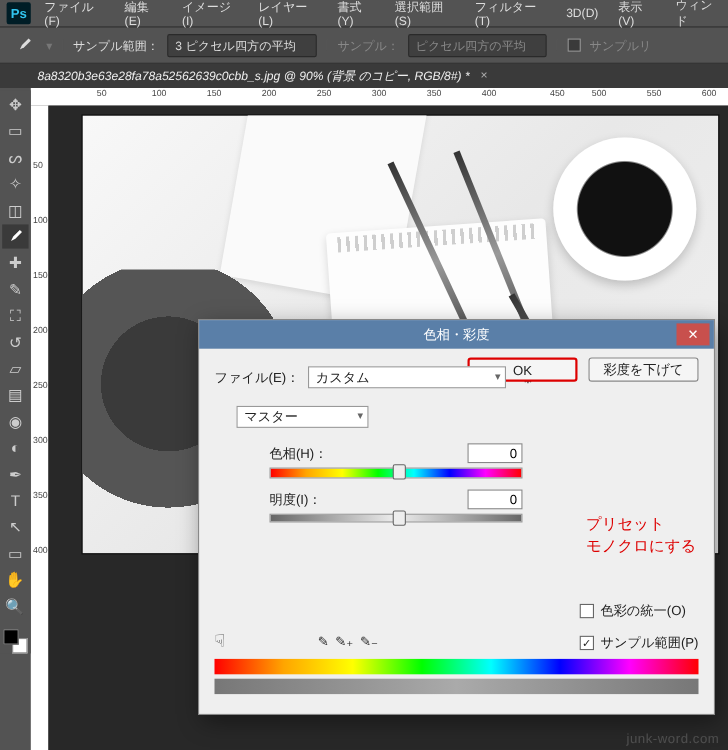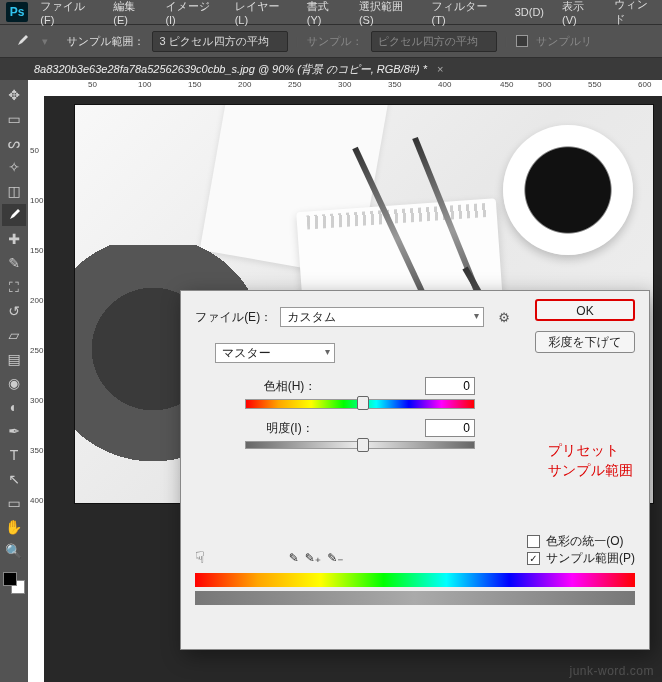--- a/index.html
+++ b/index.html
@@ -37,39 +37,39 @@
   .pen.c { left: 390px; top: 160px; transform: rotate(60deg); }
   .note2 { position: absolute; left: 140px; top: -30px; width: 160px; height: 190px; background: #fafafa; transform: rotate(10deg); box-shadow: 0 2px 6px rgba(0,0,0,.1); }
 
   
   .dialog { position: absolute; left: 180px; top: 290px; width: 470px; height: 360px; background: #efefef; border: 1px solid #888; box-shadow: 4px 6px 20px rgba(0,0,0,.4); font-size: 12px; color: #222; }
   .dlg-title { height: 26px; background: #5a7fa8; color: #fff; display: flex; align-items: center; justify-content: center; font-size: 12px; position: relative; }
   .dlg-close { position: absolute; right: 4px; top: 3px; width: 30px; height: 20px; background: #c8504d; color: #fff; display: flex; align-items: center; justify-content: center; font-size: 12px; }
   .dlg-body { padding: 12px 14px 10px 14px; position: relative; height: calc(100% - 26px); }
   .btn { width: 100px; height: 22px; background: #f5f5f5; border: 1px solid #888; border-radius: 3px; text-align: center; line-height: 20px; font-size: 12px; color: #222; }
   .btn.ok-box { border: 2px solid #dd0000; }
-  .btn-col { position: absolute; right: 14px; top: 8px; display: flex; flex-direction: column; gap: 10px; align-items: flex-end; }
+  .btn-col { position: absolute; right: 14px; top: 8px; display: flex; gap: 10px; align-items: flex-end; }
   .preset-row { display: flex; align-items: center; gap: 8px; margin-top: 4px; }
-  .select-box { width: 204px; height: 20px; background: #fff; border: 1px solid #999; padding: 1px 6px; font-size: 12px; position: relative; display:flex; align-items:center; }
+  .select-box { width: 180px; height: 20px; background: #fff; border: 1px solid #999; padding: 1px 6px; font-size: 12px; position: relative; display:flex; align-items:center; }
   .select-box::after { content: "▾"; position: absolute; right: 4px; top: 2px; color: #666; font-size: 10px; }
   .master-select { width: 120px; margin-left: 20px; margin-top: 16px; }
   .field-row { display: flex; align-items: center; gap: 10px; margin-left: 50px; margin-top: 14px; }
-  .field-label { width: 90px; text-align: center; }
+  .field-label { width: 90px; text-align: left; }
   .num-input { width: 50px; height: 18px; border: 1px solid #888; background: #fff; text-align: right; padding: 0 4px; font-size: 12px; }
   .num-input.sel { background: #1e67c9; color: #fff; border: 1px solid #0a3c7e; }
   .slider-track { width: 230px; margin-left: 50px; margin-top: 4px; position: relative; }
   .track-line { height: 8px; background: linear-gradient(#dcdcdc,#bfbfbf); border: 1px solid #999; border-radius: 2px; }
   .hue-track { height: 10px; background: linear-gradient(90deg, red, orange, yellow, lime, cyan, blue, magenta, red); border: 1px solid #999; }
   .gray-track { height: 8px; background: linear-gradient(90deg,#666,#eee,#666); border: 1px solid #999; }
   .thumb { position: absolute; top: -3px; width: 12px; height: 14px; background: #eee; border: 1px solid #666; border-radius: 2px; }
   .sat-box { border: 2px solid #dd0000; padding: 6px 4px; margin-left: 12px; margin-top: 4px; width: 280px; }
   .callout { position: absolute; right: 16px; top: 150px; color: #dd0000; font-size: 14px; line-height: 1.4; }
   .chk-row { display: flex; align-items: center; gap: 6px; }
   .chk { width: 13px; height: 13px; border: 1px solid #666; background: #fff; display: inline-flex; align-items: center; justify-content: center; font-size: 10px; color: #222; }
-  .right-checks { position: absolute; right: 14px; bottom: 56px; display: flex; flex-direction: column; gap: 0; font-size: 12px; }
+  .right-checks { position: absolute; right: 14px; bottom: 56px; display: flex; flex-direction: column; gap: 12px; font-size: 12px; }
   .btm-spectrum { position: absolute; left: 14px; right: 14px; bottom: 14px; }
   .spectrum { height: 14px; background: linear-gradient(90deg, red, orange, yellow, lime, cyan, blue, magenta, red); margin-bottom: 4px; }
   .spectrum.gray { background: linear-gradient(90deg,#777,#aaa,#777); }
   .gear { color: #555; font-size: 13px; margin-left: 6px; }
   .droppers { display: flex; gap: 6px; margin-left: 4px; }
   .watermark { position: absolute; right: 8px; bottom: 4px; color: rgba(255,255,255,.18); font-size: 12px; letter-spacing: .5px; }
 </style>
 </head>
 <body>
 
@@ -174,20 +174,24 @@
       </div>
     <div class="cup"></div>
     <div class="plant"></div>
     <div class="pen a"></div>
       <div class="pen b"></div>
       <div class="pen c"></div>
   </div>
 </div>
 
 <div class="dialog">
+  <div class="dlg-title">
+    <span>色相・彩度</span>
+    <div class="dlg-close">✕</div>
+  </div>
   <div class="dlg-body">
     <div class="btn-col">
       <div class="btn ok-box">OK</div>
       <div class="btn">彩度を下げて</div>
     </div>
 
     <div class="preset-row">
       <span>ファイル(E)：</span>
       <div class="select-box">
           <span>カスタム</span>
@@ -215,21 +219,21 @@
       <div style="width:70px"></div>
       <input class="num-input" value="0" style="">
     </div>
     <div class="slider-track">
       <div class="gray-track"></div>
       <div class="thumb" style="left:112px"></div>
     </div>
 
     <div class="callout">
       <div>プリセット</div>
-      <div>サンプル範囲</div>
+      <div>モノクロにする</div>
     </div>
 
     <div style="position:absolute;left:14px;bottom:56px;display:flex;align-items:center;gap:80px">
       <span style="font-size:16px;color:#555">☟</span>
       <div class="droppers">
         <span>✎</span>
         <span>✎₊</span>
         <span>✎₋</span>
       </div>
     </div>

